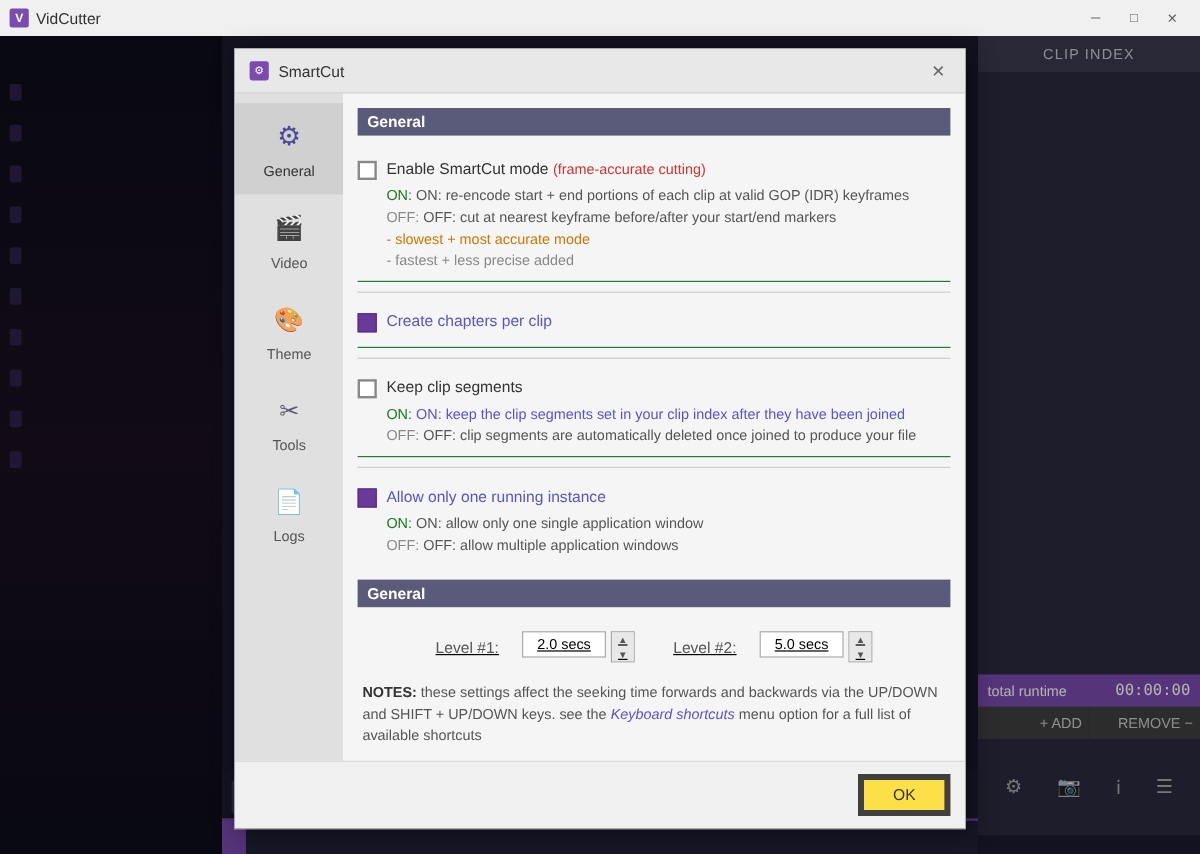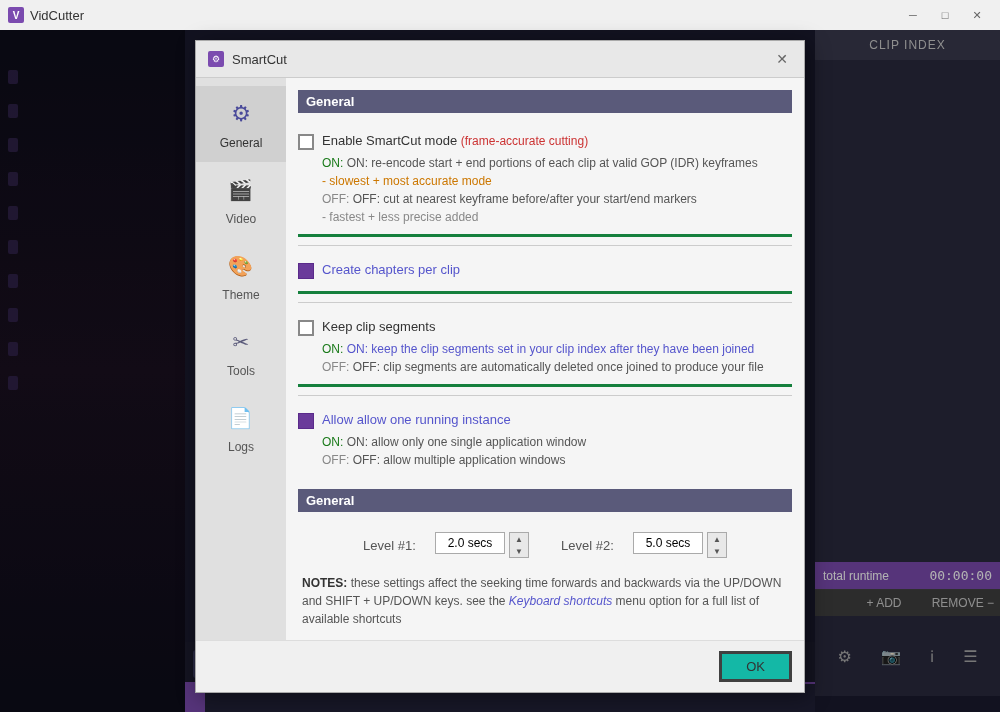--- a/index.html
+++ b/index.html
@@ -210,21 +210,21 @@
       background: #5a5a7a;
       color: white;
       padding: 4px 8px;
       font-size: 13px;
       font-weight: bold;
       margin-bottom: 12px;
     }
 
     .setting-item {
       padding: 8px 0;
-      border-bottom: 3px solid #15803d;
+      border-bottom: 1px solid #15803d;
       margin-bottom: 8px;
     }
     .setting-item:last-child {
       border-bottom: none;
     }
 
     .setting-row {
       display: flex;
       align-items: flex-start;
       gap: 8px;
@@ -326,22 +326,22 @@
     
     .dialog-footer {
       padding: 10px 12px;
       display: flex;
       justify-content: flex-end;
       background: #f0f0f0;
       border-top: 1px solid #ddd;
     }
     .ok-btn {
       padding: 5px 24px;
-      background: #14b8a6;
-      border: 3px solid #404040;
+      background: #fde047;
+      border: 5px solid #404040;
       cursor: pointer;
       font-size: 13px;
       color: #333;
     }
 
     
     .watermark {
       position: absolute;
       top: 50%; left: 50%;
       transform: translate(-50%, -50%) rotate(-30deg);
@@ -488,22 +488,22 @@
         <div class="setting-item">
           <div class="setting-row">
             <div class="checkbox"></div>
             <span class="setting-title">
               <span>Enable SmartCut mode</span>
               <span style="color:#cc3333;font-size:12px;">(frame-accurate cutting)</span>
             </span>
           </div>
           <div class="setting-desc">
             <div><span class="on">ON:</span> <span>ON: re-encode start + end portions of each clip at valid GOP (IDR) keyframes</span></div>
+            <div><span class="off">OFF:</span> <span>OFF: cut at nearest keyframe before/after your start/end markers</span></div>
             <div style="color:#cc7700;">- slowest + most accurate mode</div>
-            <div><span class="off">OFF:</span> <span>OFF: cut at nearest keyframe before/after your start/end markers</span></div>
             <div style="color:#888;">- fastest + less precise added</div>
           </div>
         </div>
 
         <div style="border-top:1px solid #ccc;margin-bottom:8px;"></div>
 
         <div class="setting-item">
           <div class="setting-row">
             <div class="checkbox-purple"></div>
             <span class="setting-title blue">Create chapters per clip</span>
@@ -521,32 +521,32 @@
             <div><span class="on">ON:</span> <span style="color:#5555cc;">ON: keep the clip segments set in your clip index after they have been joined</span></div>
             <div><span class="off">OFF:</span> <span>OFF: clip segments are automatically deleted once joined to produce your file</span></div>
           </div>
         </div>
 
         <div style="border-top:1px solid #ccc;margin-bottom:8px;"></div>
 
         <div class="setting-item" style="border-bottom:none;">
           <div class="setting-row">
             <div class="checkbox-purple"></div>
-            <span class="setting-title blue">Allow allow one running instance</span>
+            <span class="setting-title blue">Allow only one running instance</span>
           </div>
           <div class="setting-desc">
             <div><span class="on">ON:</span> <span>ON: allow only one single application window</span></div>
             <div><span class="off">OFF:</span> <span>OFF: allow multiple application windows</span></div>
           </div>
         </div>
 
         <div class="seeking-section">
           <div class="section-header">General</div>
 
-          <div class="seeking-row" style="justify-content:center;">
+          <div class="seeking-row" style="justify-content:center;text-decoration:underline;">
             <span class="seeking-label">Level #1:</span>
             <div class="seeking-input-group">
               <input class="seeking-input" type="text" value="2.0 secs" style="">
               <div class="spin-buttons">
                 <button class="spin-btn">▲</button>
                 <button class="spin-btn">▼</button>
               </div>
             </div>
             <span class="seeking-label" style="margin-left:20px;">Level #2:</span>
             <div class="seeking-input-group">

